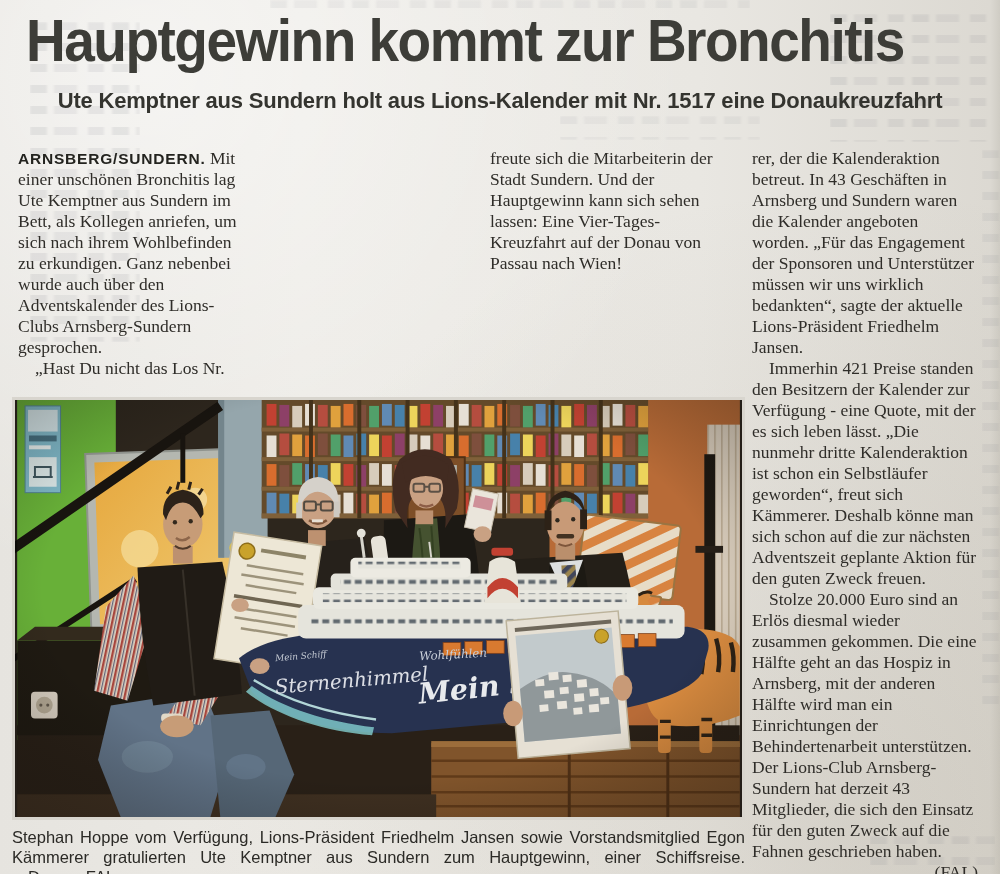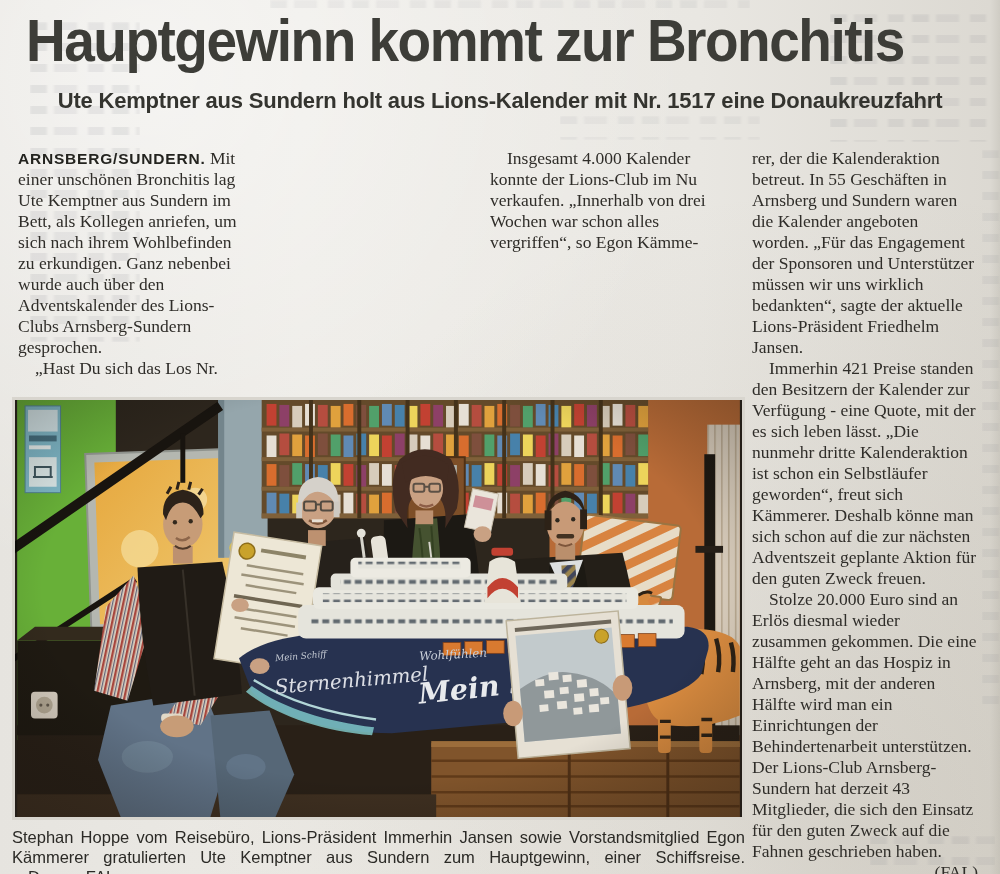--- a/index.html
+++ b/index.html
@@ -78,26 +78,26 @@
 
   <div class="z">
     <h1 class="headline">Hauptgewinn kommt zur Bronchitis</h1>
     <div class="subhead">Ute Kemptner aus Sundern holt aus Lions-Kalender mit Nr. 1517 eine Donaukreuzfahrt</div>
 
     <div class="content">
       <div class="leftblock">
         <div class="cols">
           <div class="col">
             <p><span class="dateline">ARNSBERG/SUNDERN.</span> <span>Mit einer unschönen Bronchitis lag Ute Kemptner aus Sundern im Bett, als Kollegen anriefen, um sich nach ihrem Wohlbefinden zu erkundigen. Ganz nebenbei wurde auch über den Adventskalender des Lions-Clubs Arnsberg-Sundern gesprochen.</span></p>
-            <p class="ind">„Hast Du sich das Los Nr.</p>
+            <p class="ind">„Hast Du nicht das Los Nr.</p>
           </div>
           <div class="col">
           </div>
           <div class="col">
-            <p class="ind">Insgesamt 4.000 Kalender konnte der Lions-Club im Nu verkaufen. „Innerhalb von drei Wochen war schon alles vergriffen“, so Egon Kämme-</p>
+            <p>freute sich die Mitarbeiterin der Stadt Sundern. Und der Hauptgewinn kann sich sehen lassen: Eine Vier-Tages-Kreuzfahrt auf der Donau von Passau nach Wien!</p>
           </div>
         </div>
 
         <div class="photo-wrap">
         <svg viewBox="0 0 733 423" xmlns="http://www.w3.org/2000/svg">
           <defs>
             <pattern id="shirtStripes" width="7" height="7" patternUnits="userSpaceOnUse" patternTransform="rotate(12)">
               <rect width="7" height="7" fill="#ddd2c4"></rect>
               <rect width="2.4" height="7" fill="#a5403a"></rect>
               <rect x="4" width="1.2" height="7" fill="#596078"></rect>
@@ -518,23 +518,23 @@
             <circle cx="95" cy="24" r="7" fill="#c9a227" stroke="#8a6a14"></circle>
           </g>
           <ellipse cx="503" cy="318" rx="10" ry="13" fill="#c89a78"></ellipse>
           <ellipse cx="614" cy="292" rx="10" ry="13" fill="#c89a78"></ellipse>
 
           <rect width="733" height="423" fill="#c8a878" opacity=".06"></rect>
           <rect width="733" height="423" fill="url(#vign)"></rect>
         </svg>
         </div>
 
-        <p class="caption"><span>Stephan Hoppe vom Reisebüro, Lions-Präsident Immerhin Jansen sowie Vorstandsmitglied Egon Kämmerer gratulierten Ute Kemptner aus Sundern zum Hauptgewinn, einer Schiffsreise.</span><span class="credit">Donau: FAL</span></p>
+        <p class="caption"><span>Stephan Hoppe vom Verfügung, Lions-Präsident Friedhelm Jansen sowie Vorstandsmitglied Egon Kämmerer gratulierten Ute Kemptner aus Sundern zum Hauptgewinn, einer Schiffsreise.</span><span class="credit">Donau: FAL</span></p>
       </div>
 
       <div class="rightcol">
-        <p>rer, der die Kalenderaktion betreut. In 55 Geschäften in Arnsberg und Sundern waren die Kalender angeboten worden. „Für das Engagement der Sponsoren und Unterstützer müssen wir uns wirklich bedankten“, sagte der aktuelle Lions-Präsident Friedhelm Jansen.</p>
+        <p>rer, der die Kalenderaktion betreut. In 43 Geschäften in Arnsberg und Sundern waren die Kalender angeboten worden. „Für das Engagement der Sponsoren und Unterstützer müssen wir uns wirklich bedankten“, sagte der aktuelle Lions-Präsident Friedhelm Jansen.</p>
         <p class="ind">Immerhin 421 Preise standen den Besitzern der Kalender zur Verfügung - eine Quote, mit der es sich leben lässt. „Die nunmehr dritte Kalenderaktion ist schon ein Selbstläufer geworden“, freut sich Kämmerer. Deshalb könne man sich schon auf die zur nächsten Adventszeit geplante Aktion für den guten Zweck freuen.</p>
         <p class="ind"><span>Stolze 20.000 Euro sind an Erlös diesmal wieder zusammen gekommen. Die eine Hälfte geht an das Hospiz in Arnsberg, mit der anderen Hälfte wird man ein Einrichtungen der Behindertenarbeit unterstützen. Der Lions-Club Arnsberg-Sundern hat derzeit 43 Mitglieder, die sich den Einsatz für den guten Zweck auf die Fahnen geschrieben haben.</span> <span class="fal">(FAL)</span></p>
       </div>
     </div>
   </div>
 </div>
 
 </body></html>

